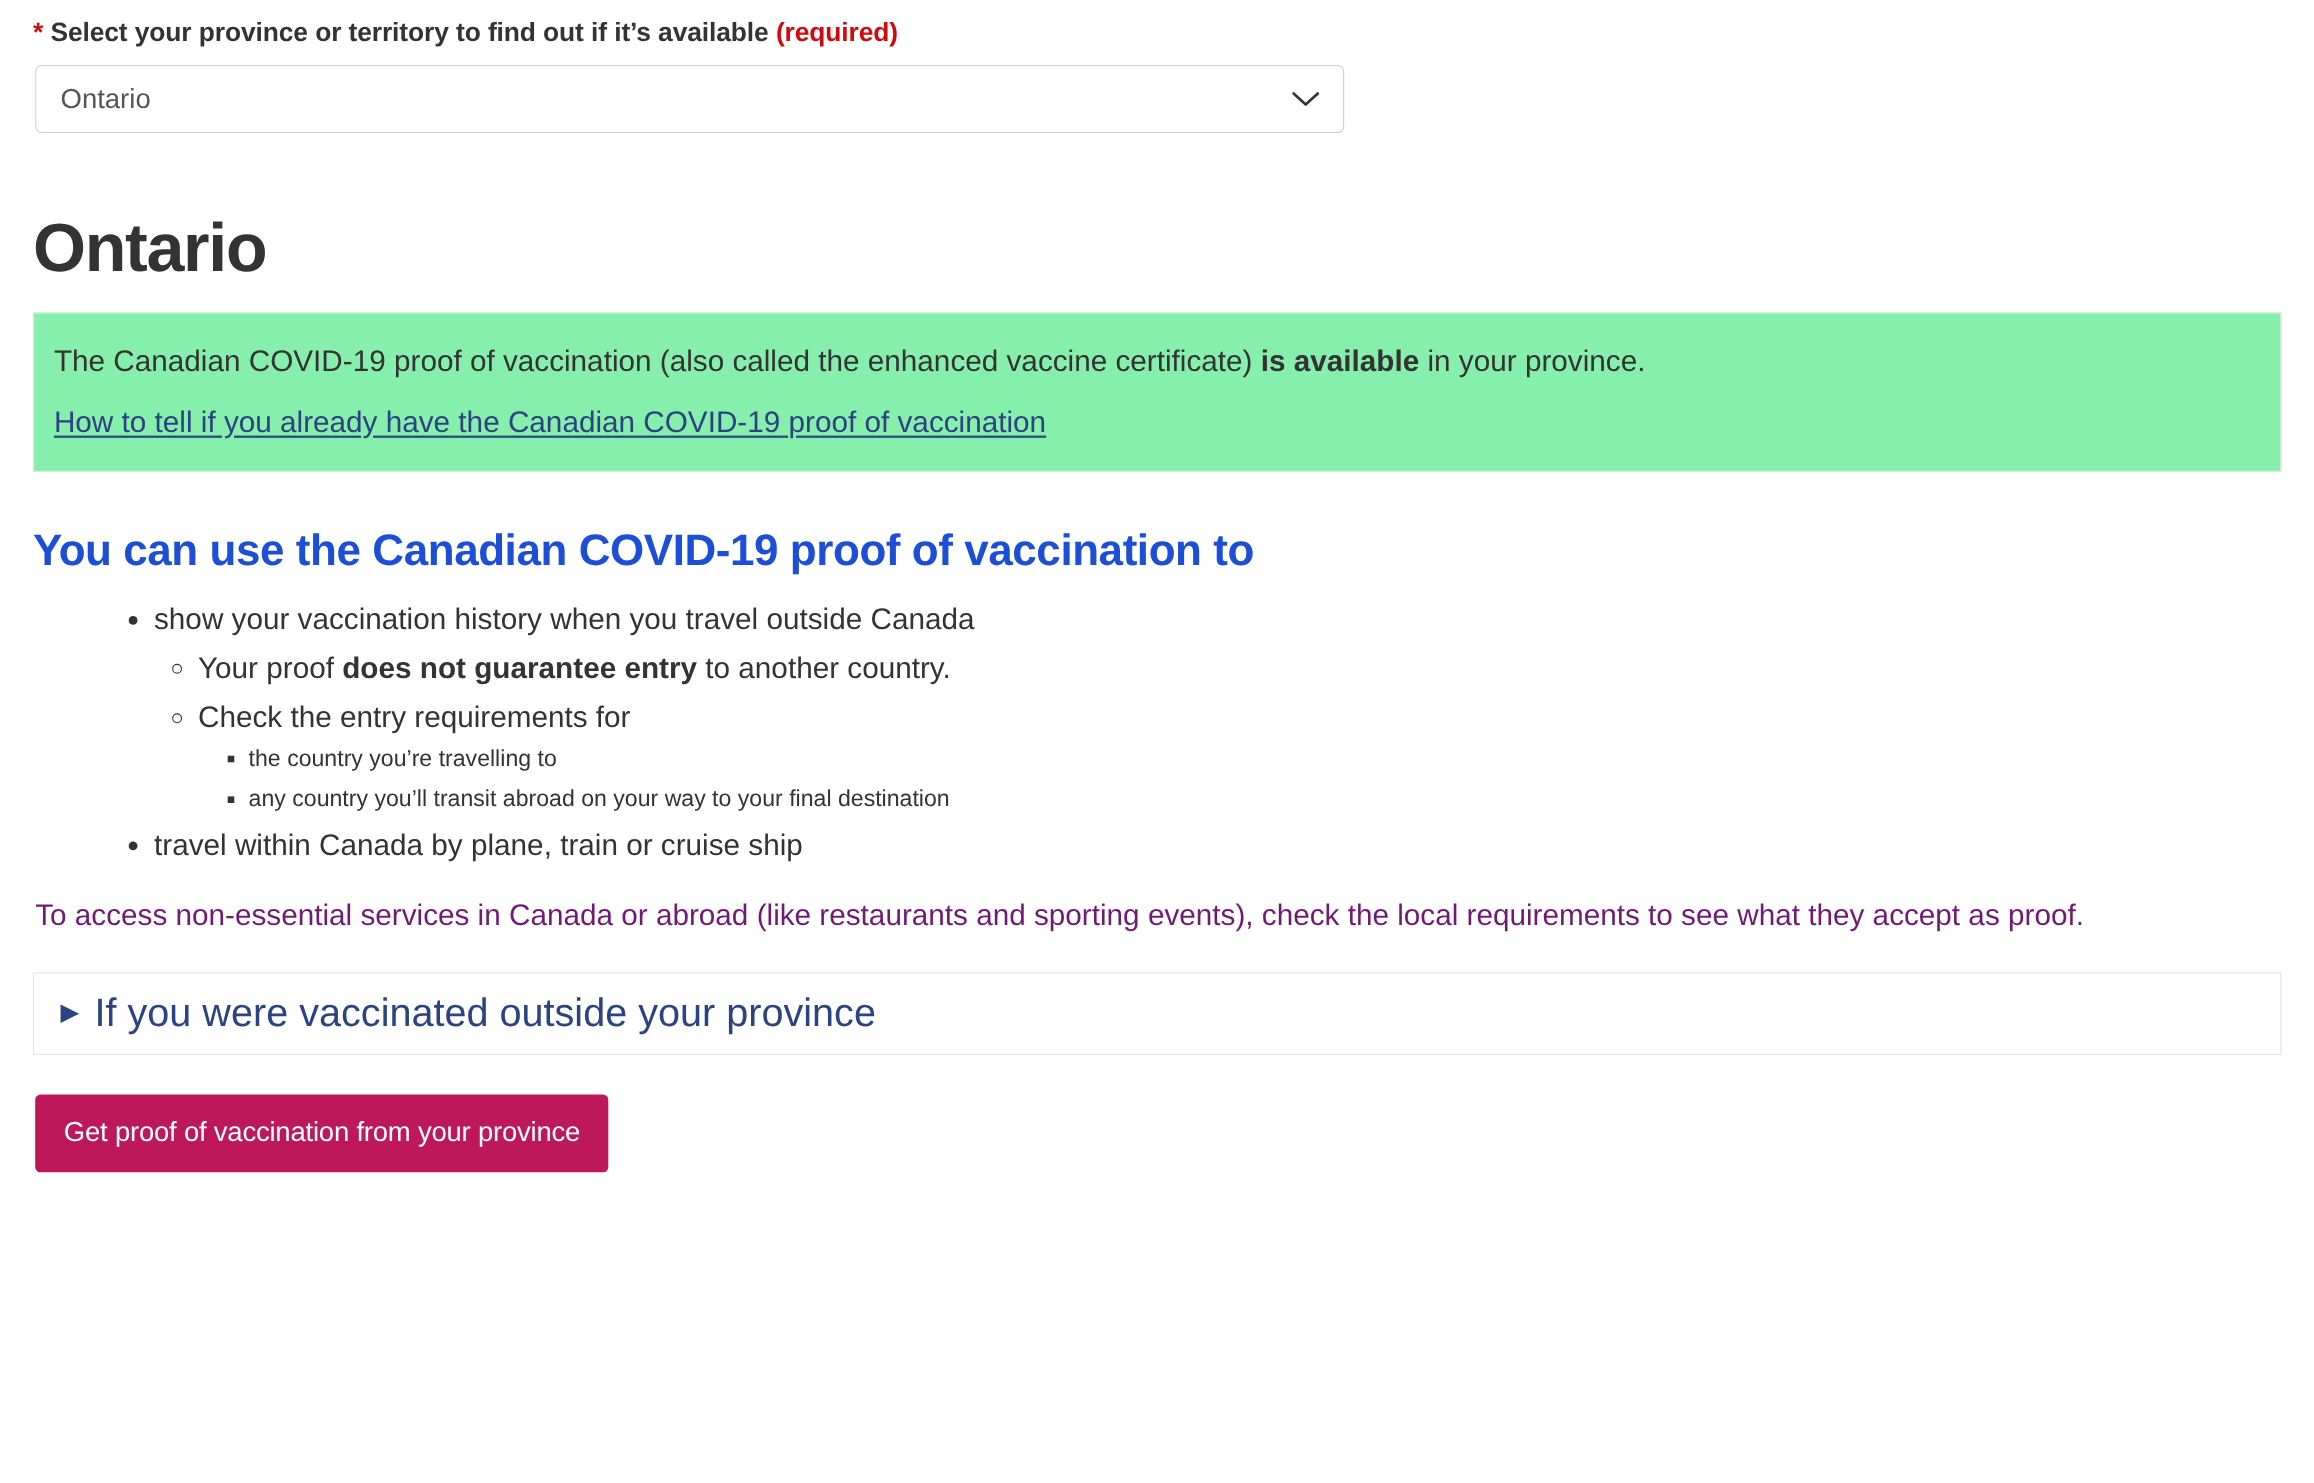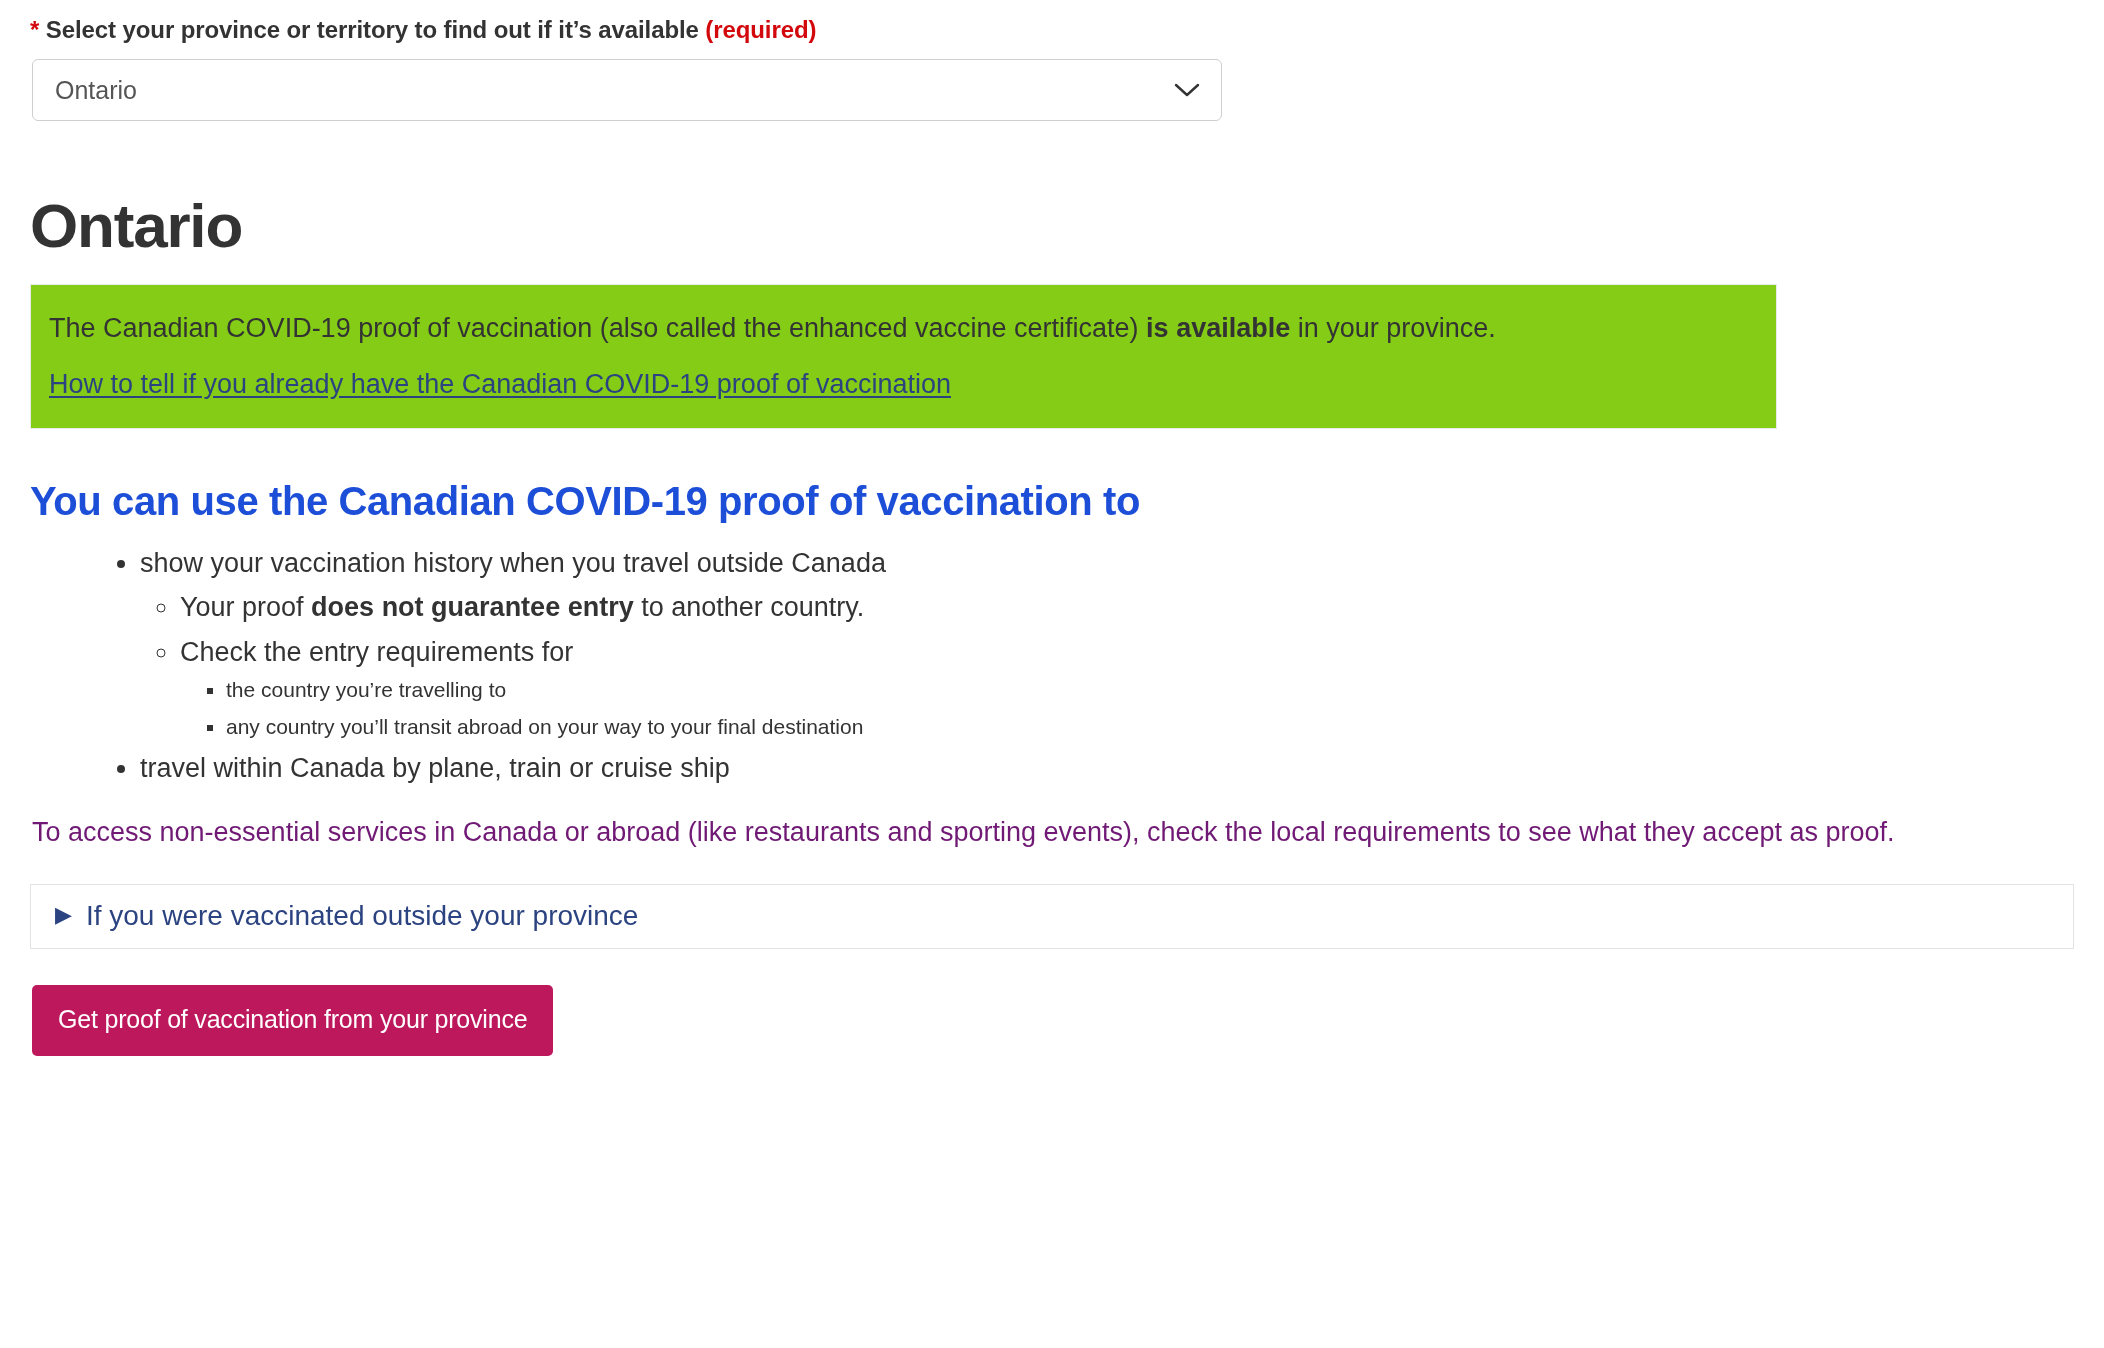--- a/index.html
+++ b/index.html
@@ -77,25 +77,25 @@
     font-weight: bold;
     color: #333333;
     margin: 72px 0 0 0;
     letter-spacing: -1.2px;
     line-height: 1.05;
   }
 
   
   .availability-panel {
     margin-top: 26px;
-    background: #84cc16;
+    background: #86efac;
     border: 1px solid #eaeaea;
     padding: 25px 18px 28px 18px;
     box-sizing: border-box;
-    width: 1747px;
+    width: 2044px;
   }
   .availability-text {
     font-size: 27px;
     line-height: 1.35;
     color: #333333;
     margin: 0;
   }
   .availability-text b { font-weight: bold; }
   .panel-link {
     display: inline-block;
@@ -173,21 +173,21 @@
     gap: 14px;
     cursor: pointer;
   }
   .accordion .tri {
     color: #2b4380;
     font-size: 22px;
     line-height: 1;
     margin-left: 6px;
   }
   .accordion .acc-label {
-    font-size: 28px;
+    font-size: 36px;
     color: #2b4380;
     line-height: 1.2;
   }
 
   
   .btn-primary {
     margin: 36px 0 0 2px;
     display: inline-block;
     background: #be185d;
     color: #ffffff;

